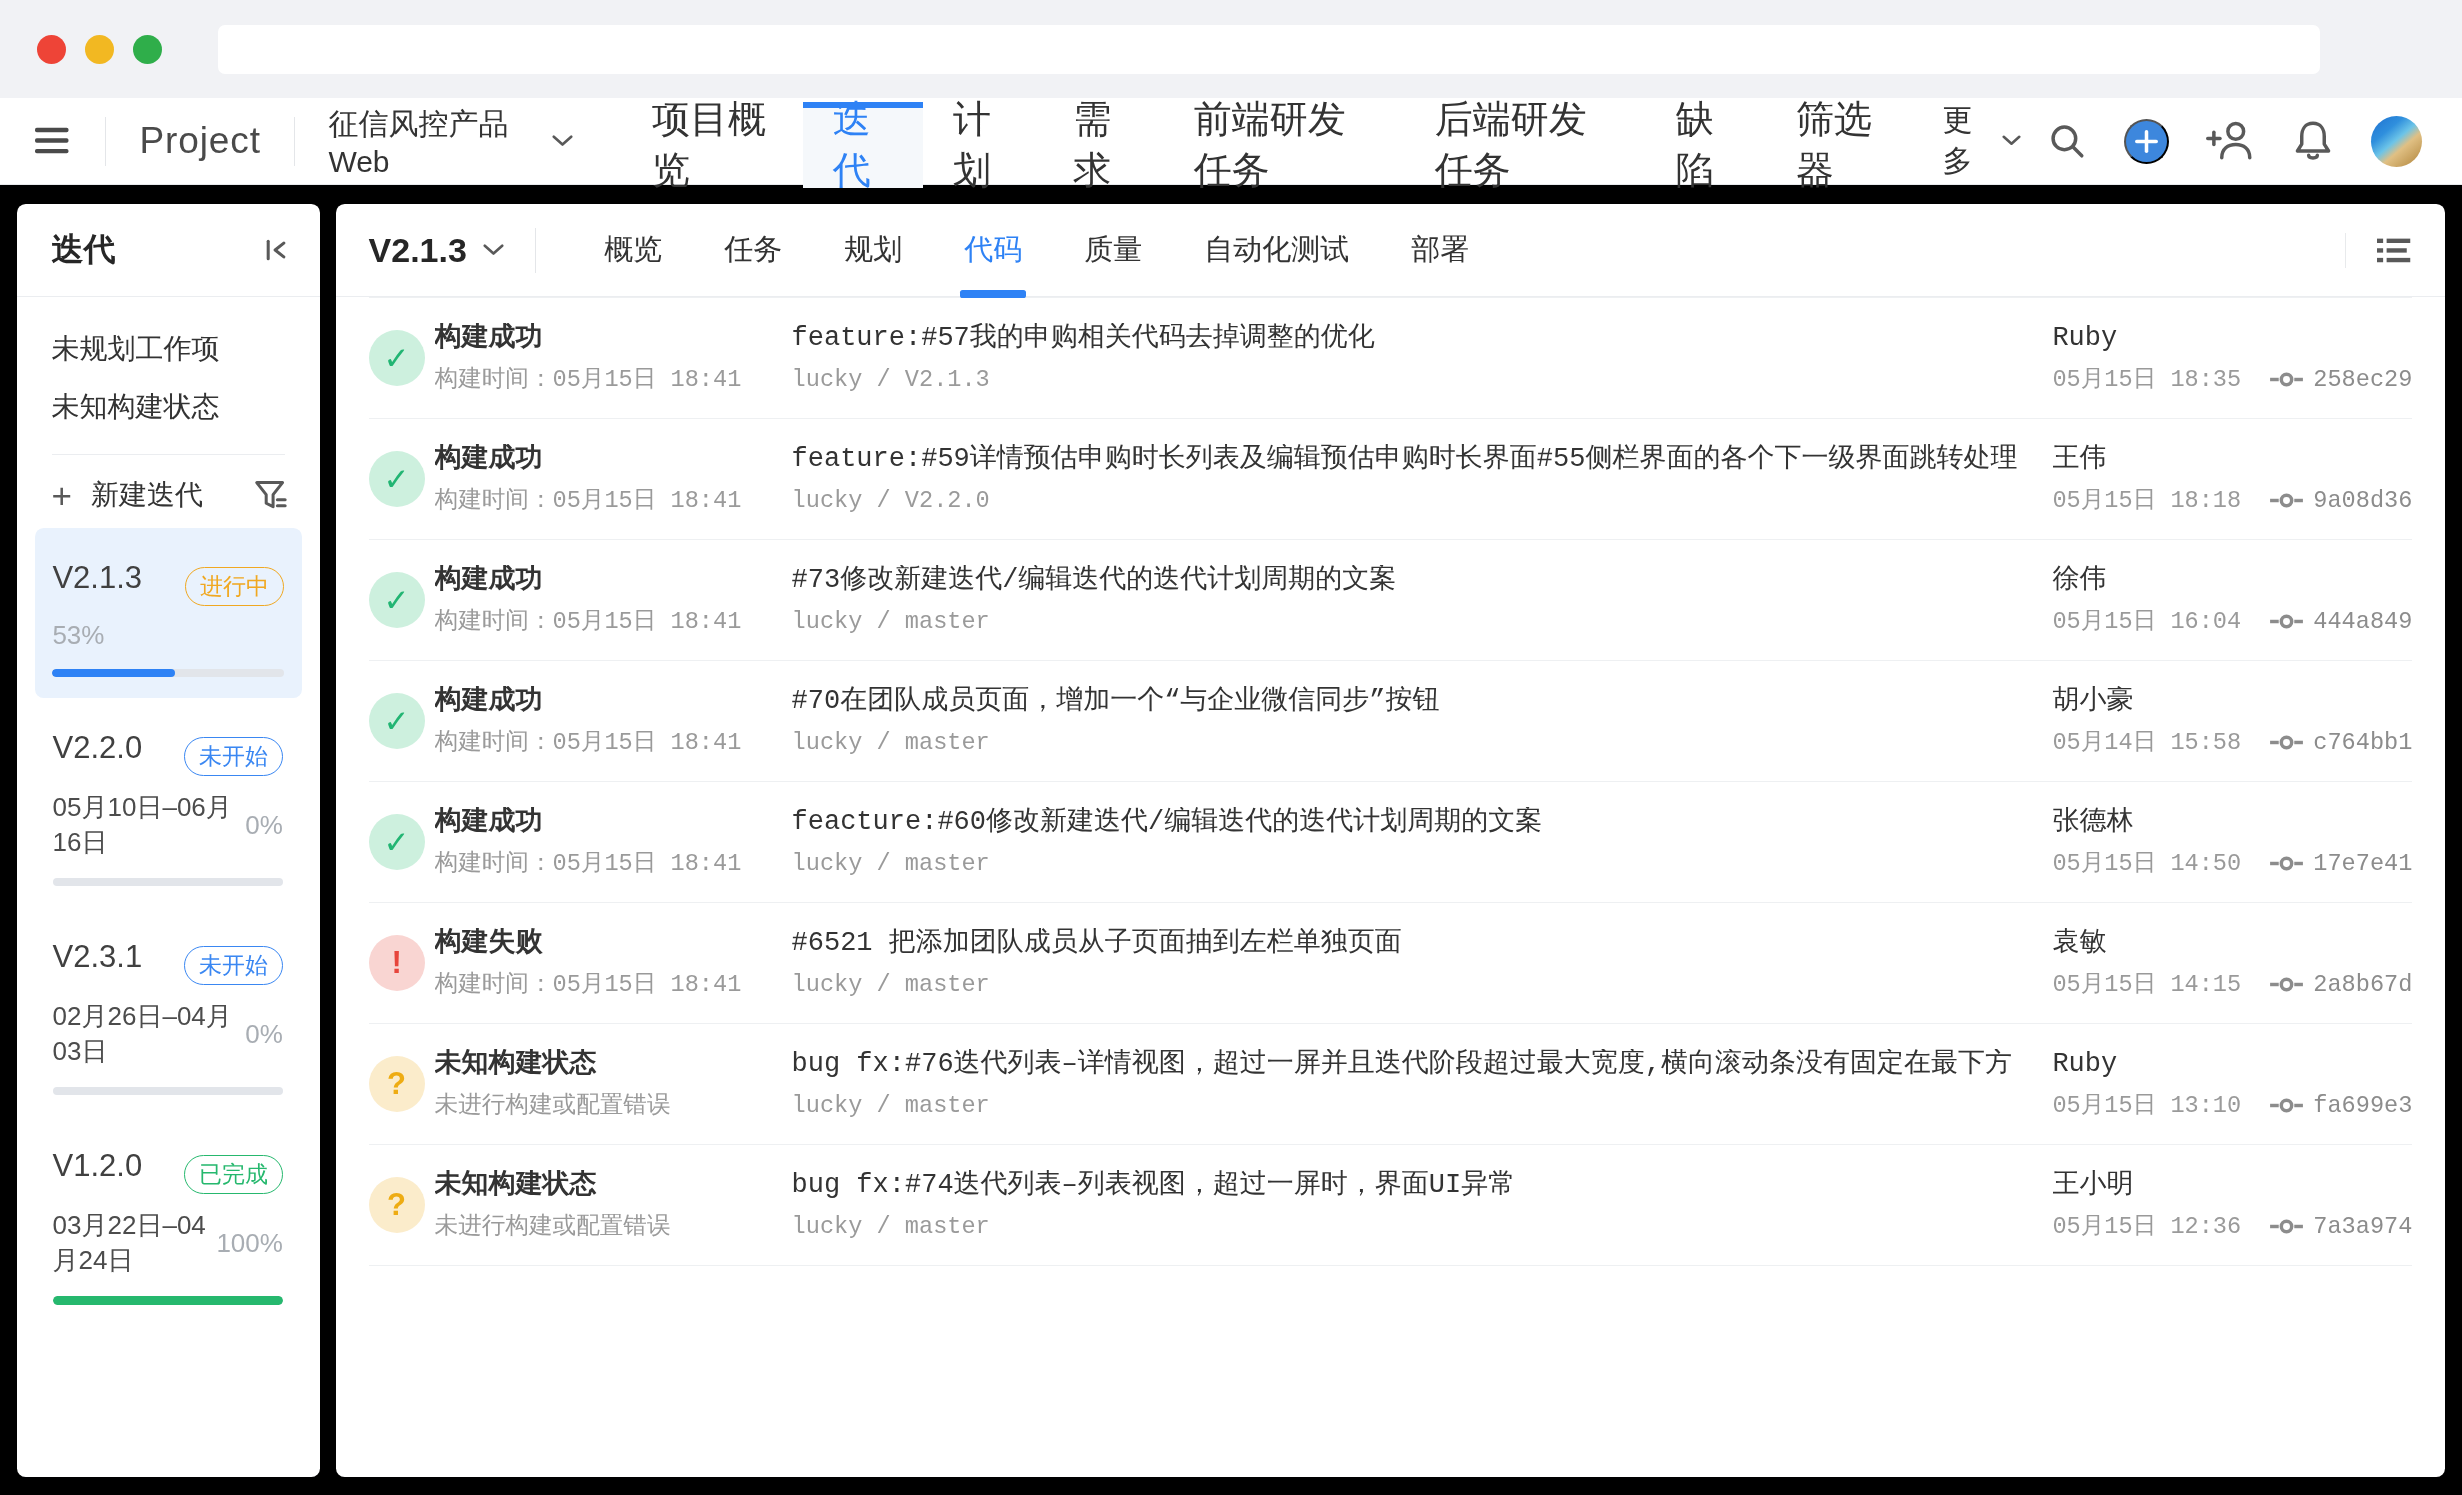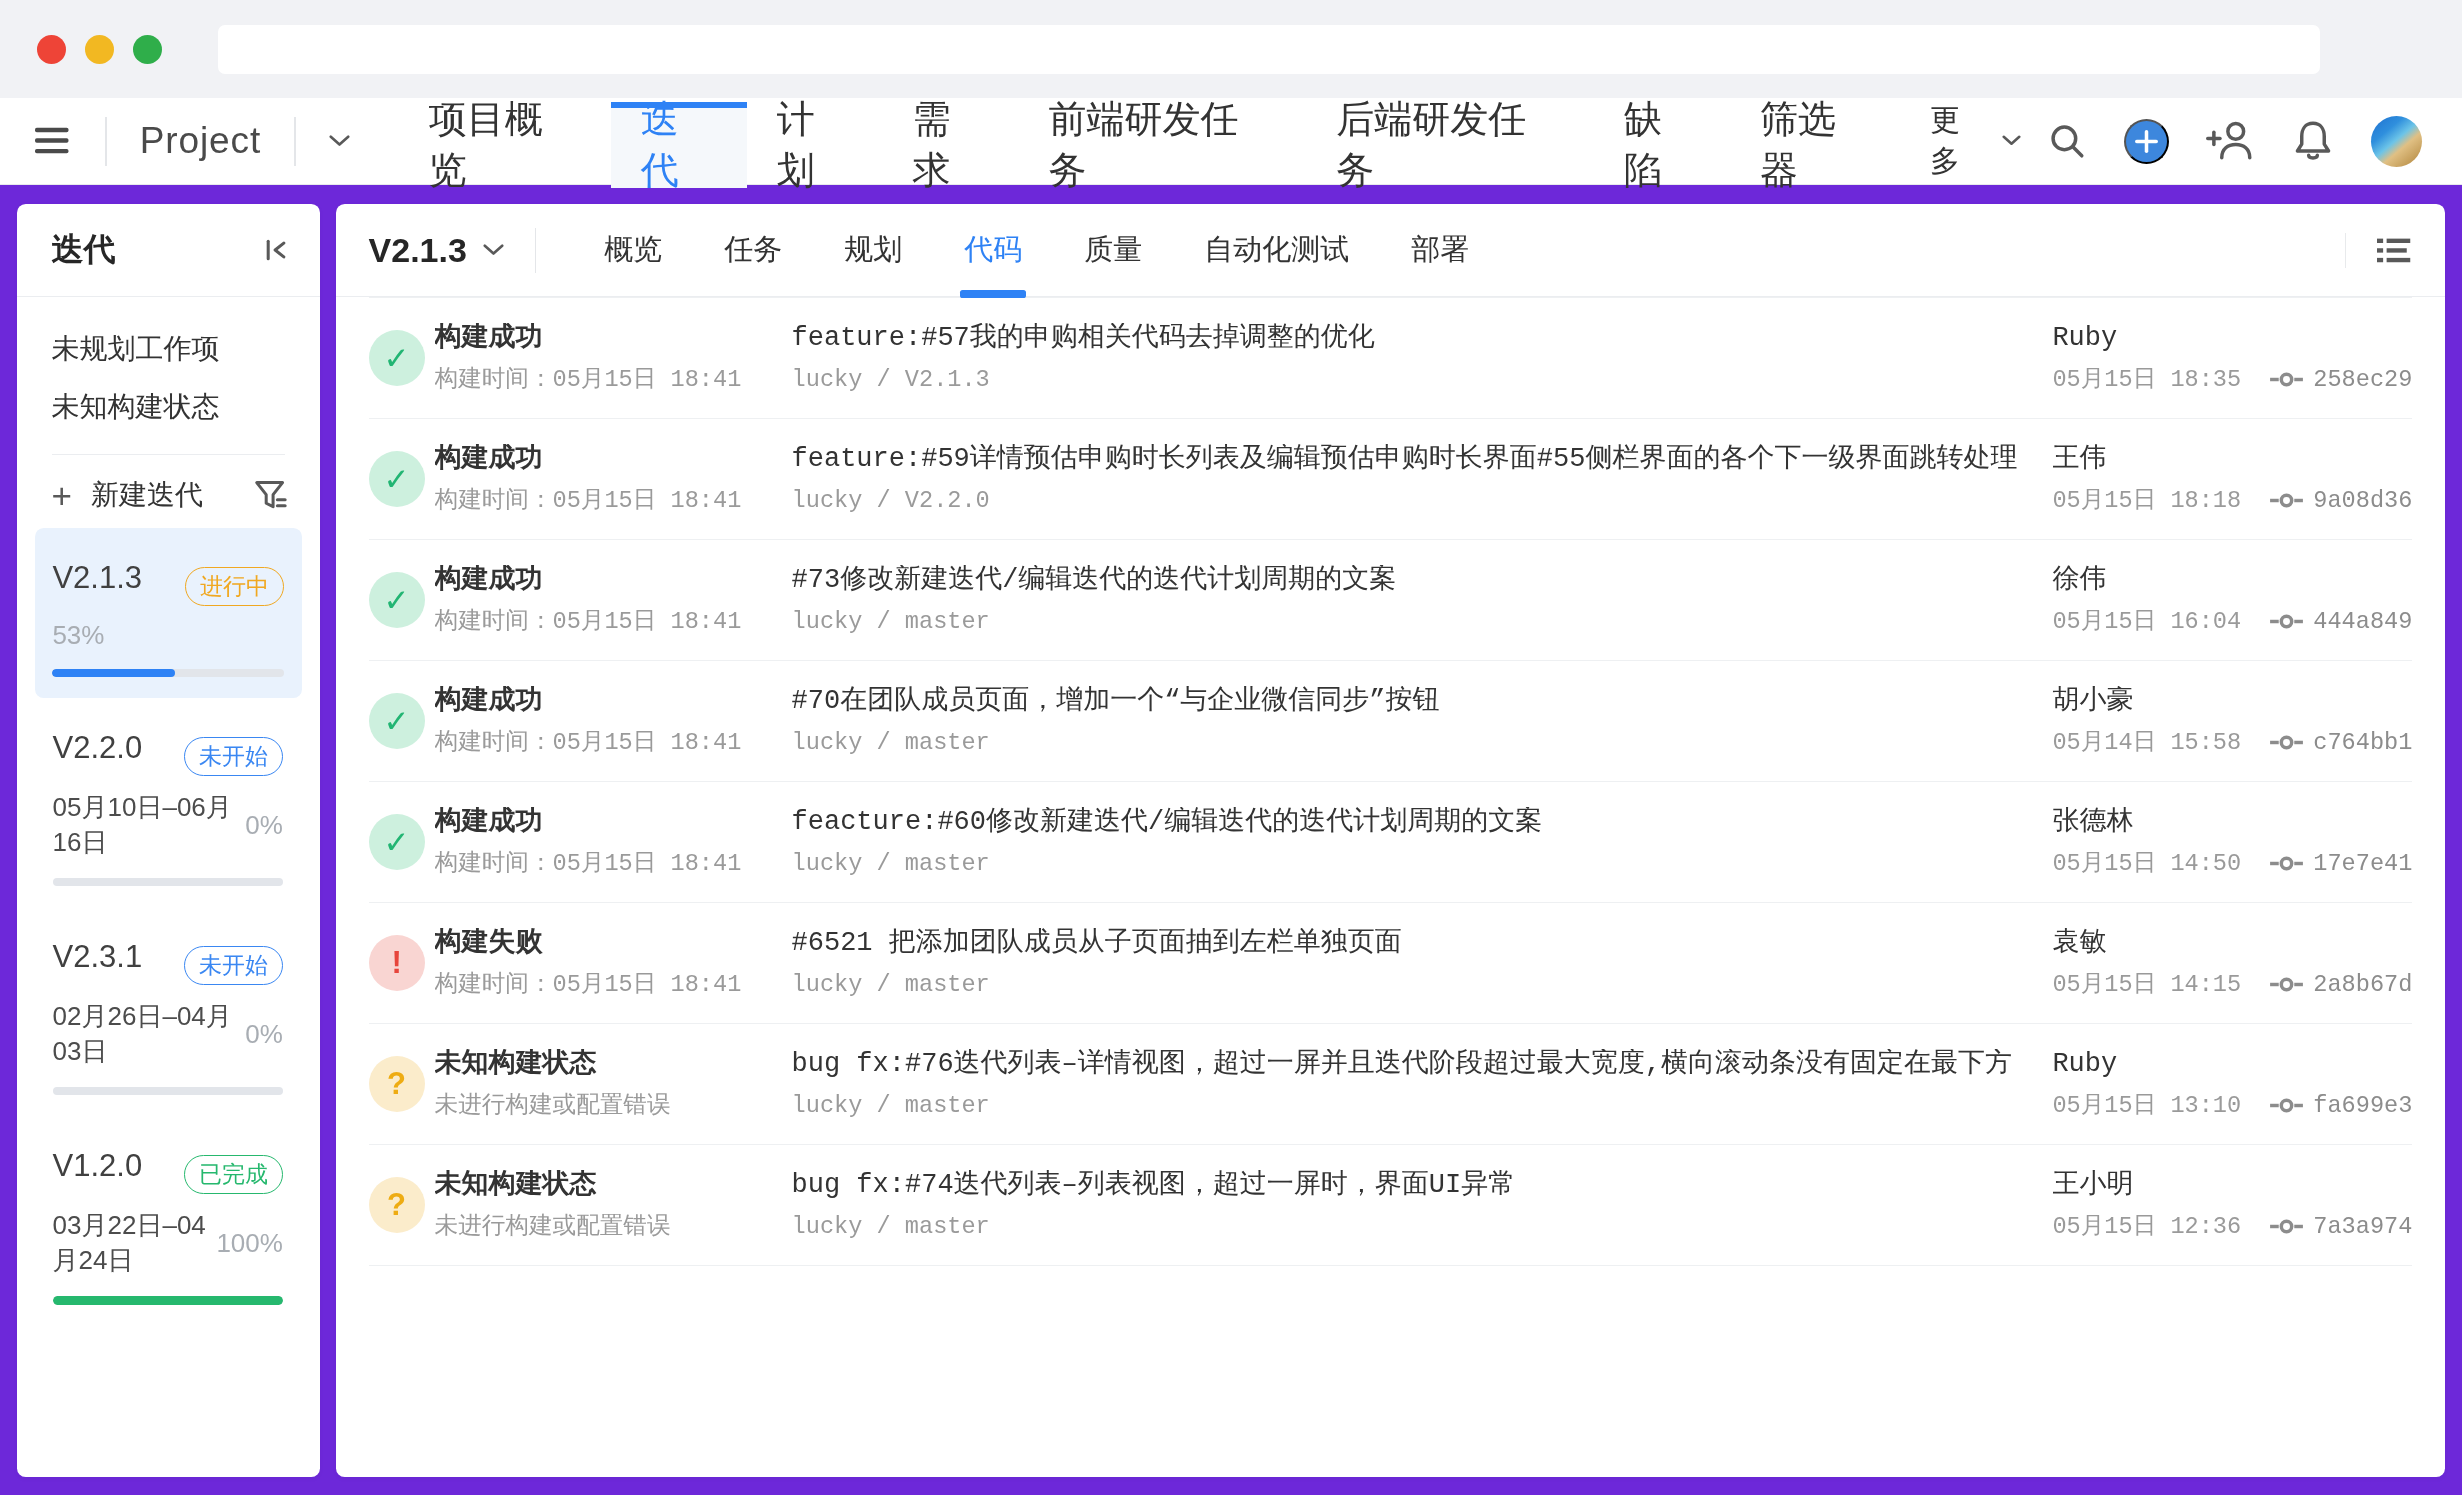--- a/index.html
+++ b/index.html
@@ -7,21 +7,21 @@
     --success:#22b573; --success-bg:#cdf0de;
     --danger:#e7453c; --danger-bg:#f9d5d2;
     --warning:#eeac13; --warning-bg:#fbeccb;
     --badge-inprogress:#f0a821; --badge-notstarted:#3a87f2; --badge-done:#26b86e;
     --track:#e2e5ea;
     --txt:#333; --txt2:#9a9a9a; --txt3:#4c4c4c;
     --line:#ebedf0;
   }
   *{margin:0;padding:0;box-sizing:border-box;}
   body{font-family:"Liberation Sans","DejaVu Sans",sans-serif;background:#eef0f3;}
-  .screen{position:relative;width:2462px;height:1496px;background:#6d28d9;overflow:hidden;}
+  .screen{position:relative;width:2462px;height:1496px;background:#000000;overflow:hidden;}
 
   
   .titlebar{height:98px;background:#f1f2f5;display:flex;align-items:center;padding-left:37px;}
   .traffic{display:flex;gap:19px;align-items:center;}
   .traffic span{width:29px;height:29px;border-radius:50%;display:block;}
   .t-red{background:var(--traffic-red,#ee4437);}
   .t-yellow{background:var(--traffic-yellow,#f2b822);}
   .t-green{background:var(--traffic-green,#2fae4a);}
   .addressbar{flex:1;margin-left:56px;margin-right:142px;height:49px;border:none;outline:none;
     border-radius:7px;background:#fff;font-size:24.5px;padding:0 21px;color:var(--txt);}
@@ -131,20 +131,21 @@
               <rect x="0" y="2" width="38" height="5" rx="2"></rect>
               <rect x="0" y="14" width="38" height="5" rx="2"></rect>
               <rect x="0" y="26" width="38" height="5" rx="2"></rect>
             </g>
           </svg>
       </button>
       <span class="v-div"></span>
       <span class="app-name">Project</span>
       <span class="v-div"></span>
       <div class="proj-switch">
+        <span>征信风控产品 Web</span>
         <span>
           <svg width="21" height="12.2" viewBox="0 0 24 14">
               <polyline points="2,2 12,11 22,2" fill="none" stroke="#595959" stroke-width="3" stroke-linecap="round" stroke-linejoin="round"></polyline>
             </svg>
         </span>
       </div>
       <div class="nav-tabs">
 
           <div class="nav-tab" data-active="false">项目概览</div>
 

